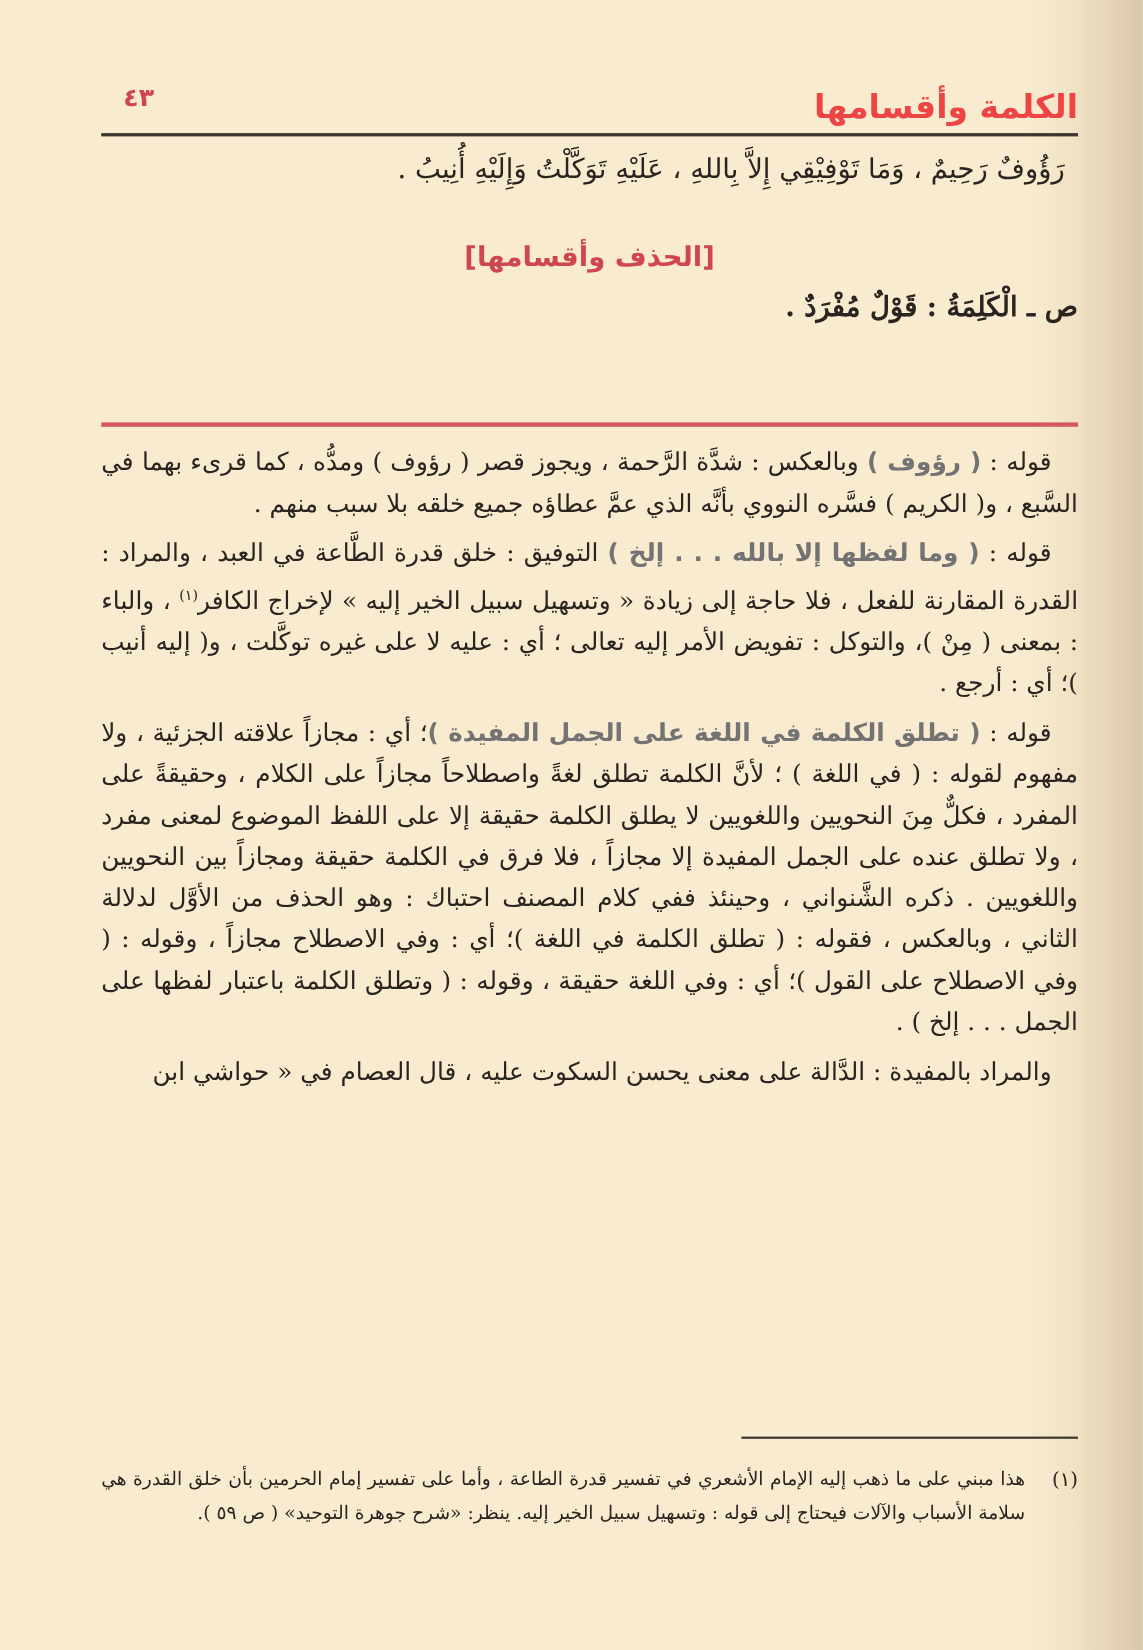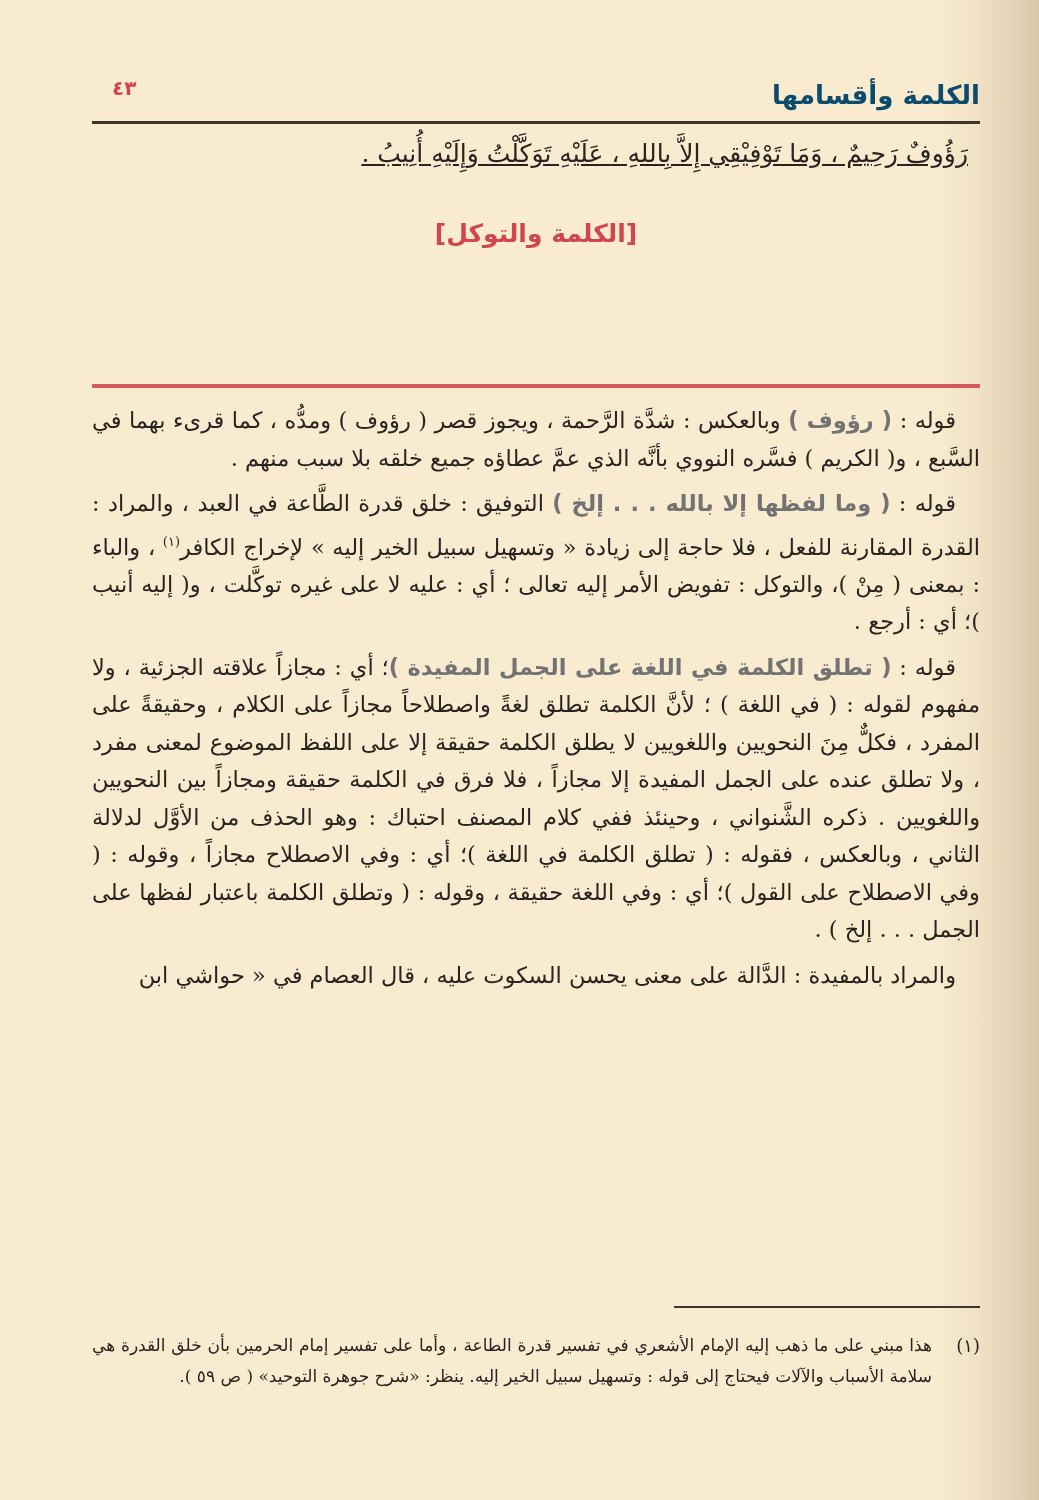--- a/index.html
+++ b/index.html
@@ -29,30 +29,30 @@
     left: 0;
     right: 0;
     height: 40px;
   }
   .running-title {
     position: absolute;
     right: 0;
     top: 8px;
     font-family: "DejaVu Sans", sans-serif;
     font-weight: bold;
-    font-size: 26px;
-    color: #0c4a6e;
+    font-size: 30px;
+    color: #ef4444;
   }
   .page-number {
     position: absolute;
     left: 20px;
     top: 4px;
     font-family: "DejaVu Sans", sans-serif;
     font-weight: bold;
-    font-size: 20px;
+    font-size: 23px;
     color: #d0464e;
     direction: ltr;
   }
   .header-rule {
     position: absolute;
     top: 121px;
     left: 0;
     right: 0;
     height: 3px;
     background: #3d3630;
@@ -62,21 +62,20 @@
     position: absolute;
     top: 128px;
     left: 0;
     right: 0;
     font-size: 25px;
     line-height: 52px;
   }
   .verse-line {
     text-align: right;
     padding-right: 12px;
-    text-decoration: underline;
   }
   .section-heading {
     text-align: center;
     font-family: "DejaVu Sans", sans-serif;
     font-weight: bold;
     color: #d0464e;
     font-size: 25px;
     margin-top: 34px;
     line-height: 40px;
   }
@@ -158,21 +157,22 @@
 <div class="page">
 
   <div class="running-header">
     <span class="running-title">الكلمة وأقسامها</span>
     <span class="page-number">٤٣</span>
   </div>
   <div class="header-rule"></div>
 
   <div class="main-text">
     <div class="verse-line">رَؤُوفٌ رَحِيمٌ ، وَمَا تَوْفِيْقِي إِلاَّ بِاللهِ ، عَلَيْهِ تَوَكَّلْتُ وَإِلَيْهِ أُنِيبُ .</div>
-    <div class="section-heading">[الكلمة والتوكل]</div>
+    <div class="section-heading">[الحذف وأقسامها]</div>
+    <div class="matn-line">ص ـ الْكَلِمَةُ : قَوْلٌ مُفْرَدٌ .</div>
   </div>
 
   <div class="red-rule"></div>
 
   <div class="commentary">
     <p>
       <span>قوله : </span><span class="lemma">( رؤوف )</span><span> وبالعكس : شدَّة الرَّحمة ، ويجوز قصر ( رؤوف ) ومدُّه ، كما قرىء بهما في السَّبع ، و( الكريم ) فسَّره النووي بأنَّه الذي عمَّ عطاؤه جميع خلقه بلا سبب منهم .</span>
     </p>
     <p>
       <span>قوله : </span><span class="lemma">( وما لفظها إلا بالله . . . إلخ )</span><span> التوفيق : خلق قدرة الطَّاعة في العبد ، والمراد : القدرة المقارنة للفعل ، فلا حاجة إلى زيادة « وتسهيل سبيل الخير إليه » لإخراج الكافر</span><span class="sup">(١)</span><span> ، والباء : بمعنى ( مِنْ )، والتوكل : تفويض الأمر إليه تعالى ؛ أي : عليه لا على غيره توكَّلت ، و( إليه أنيب )؛ أي : أرجع .</span>

